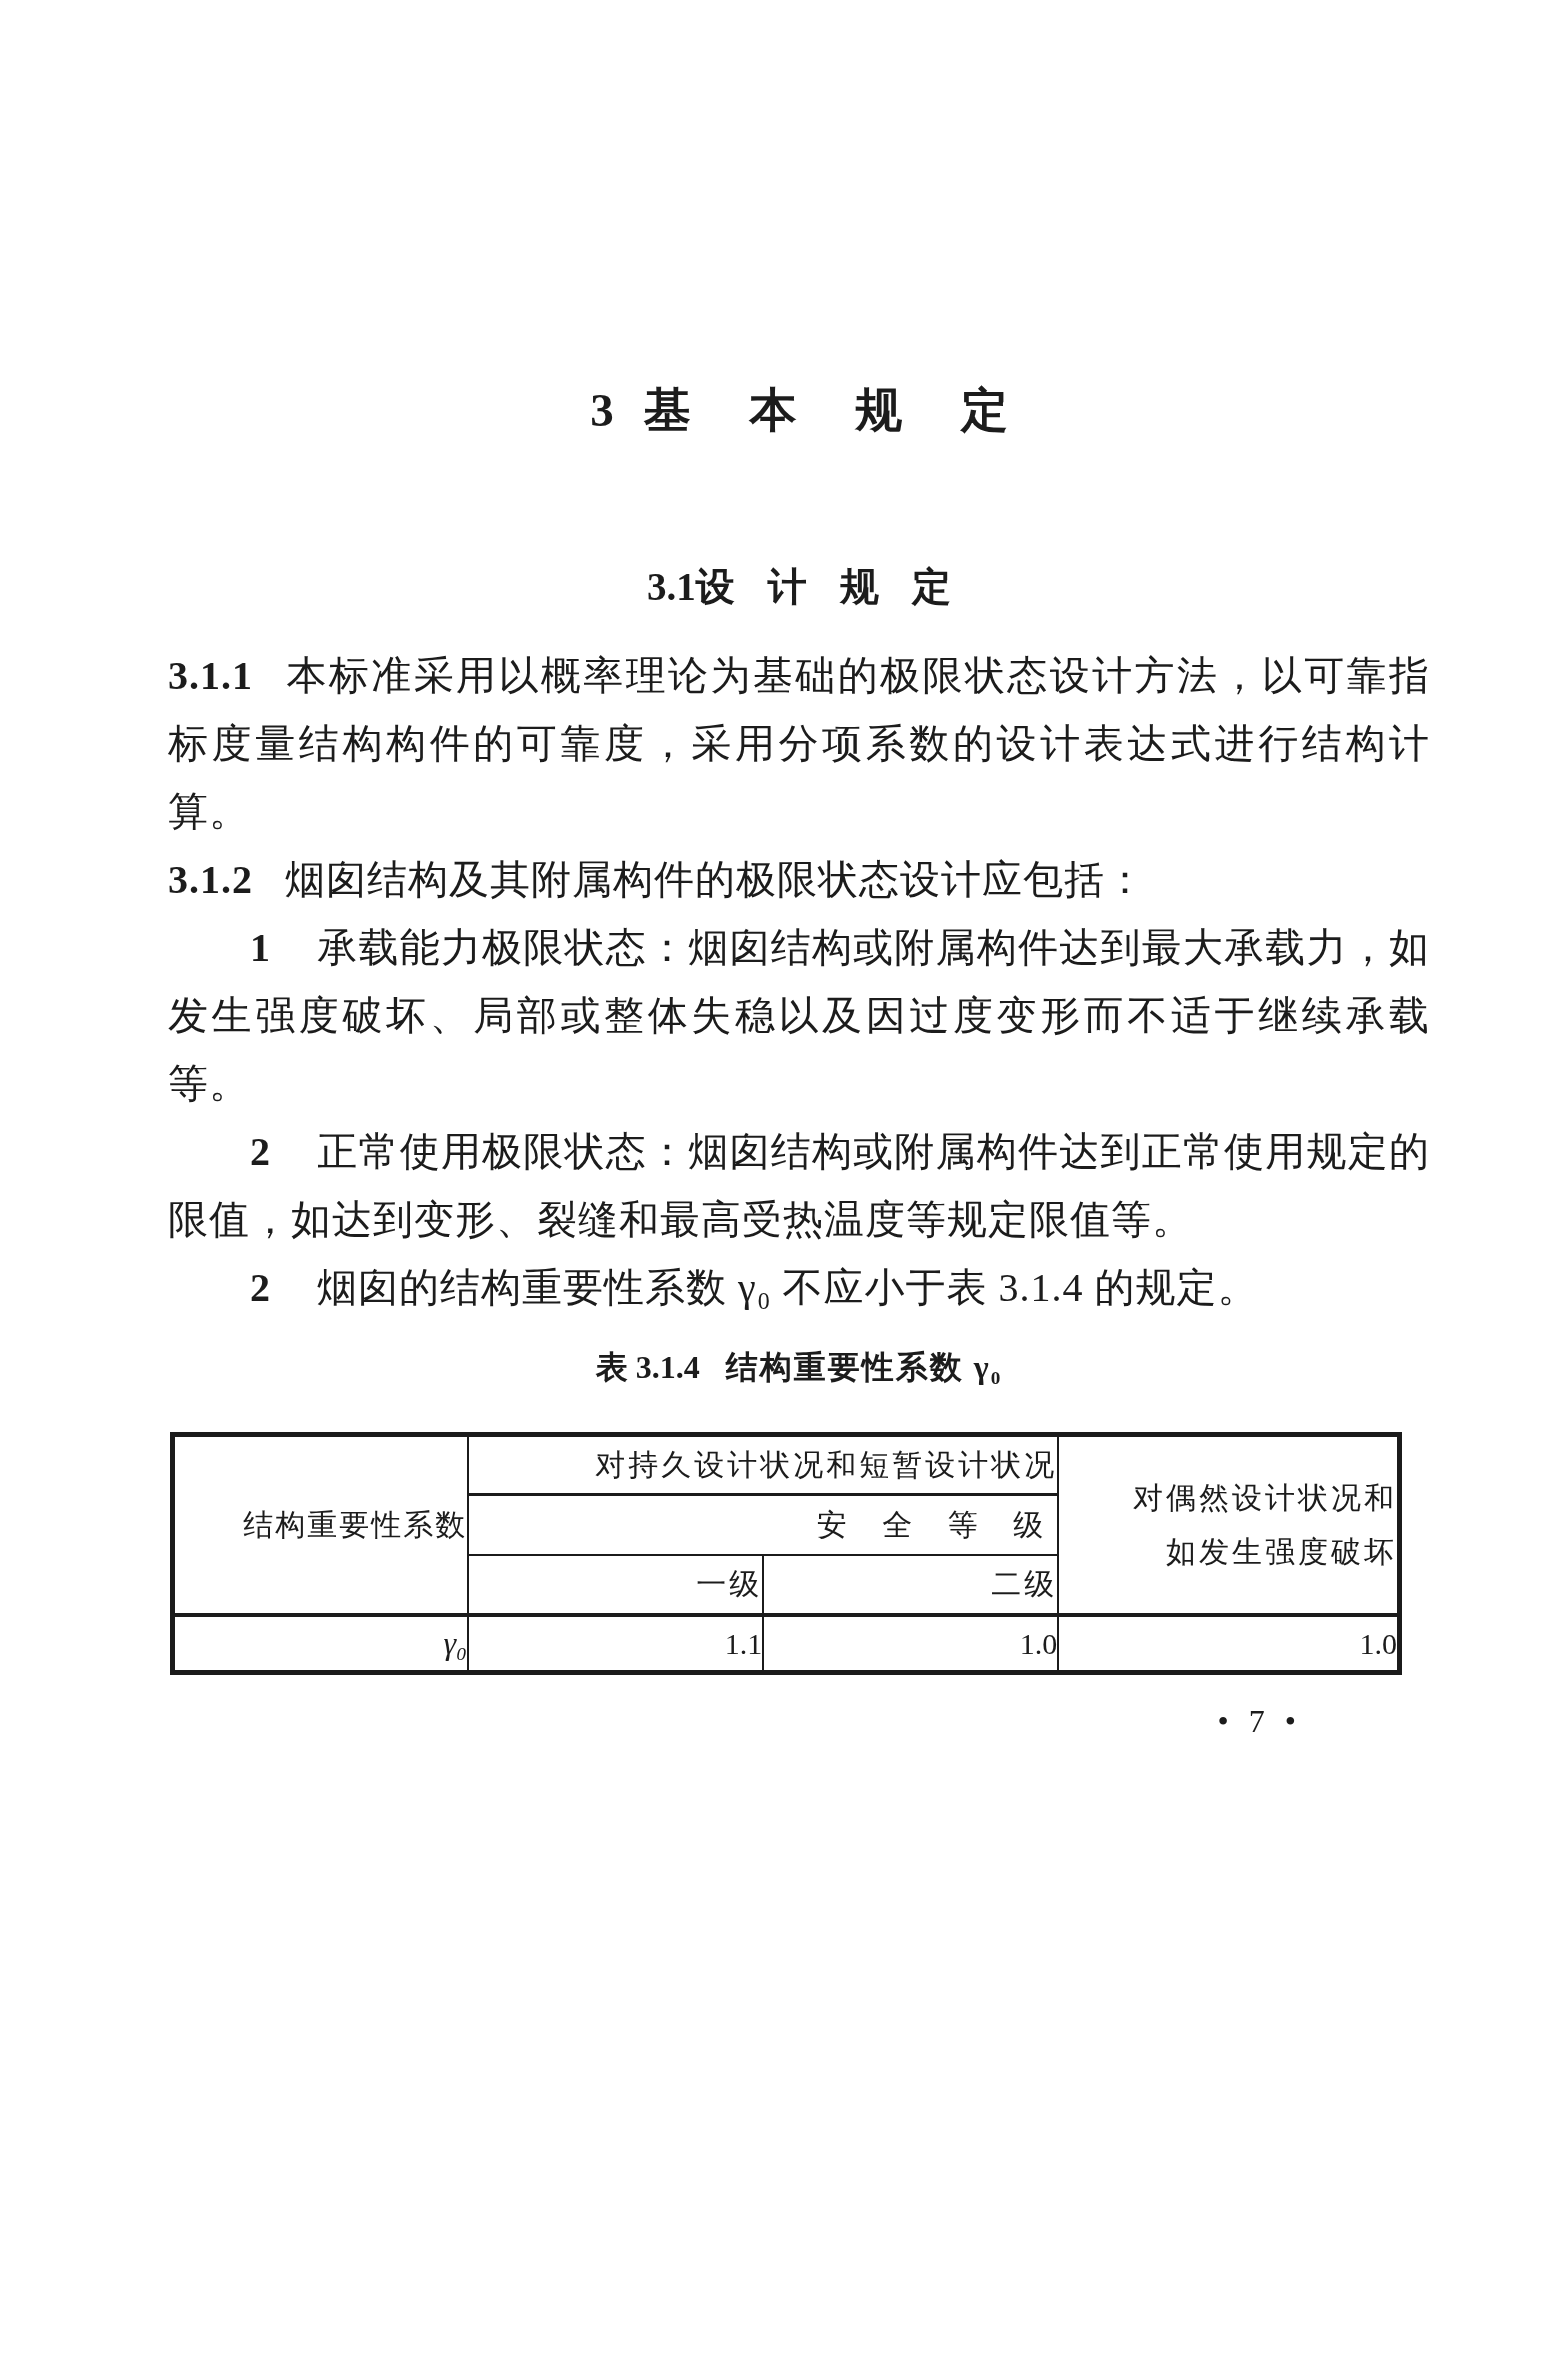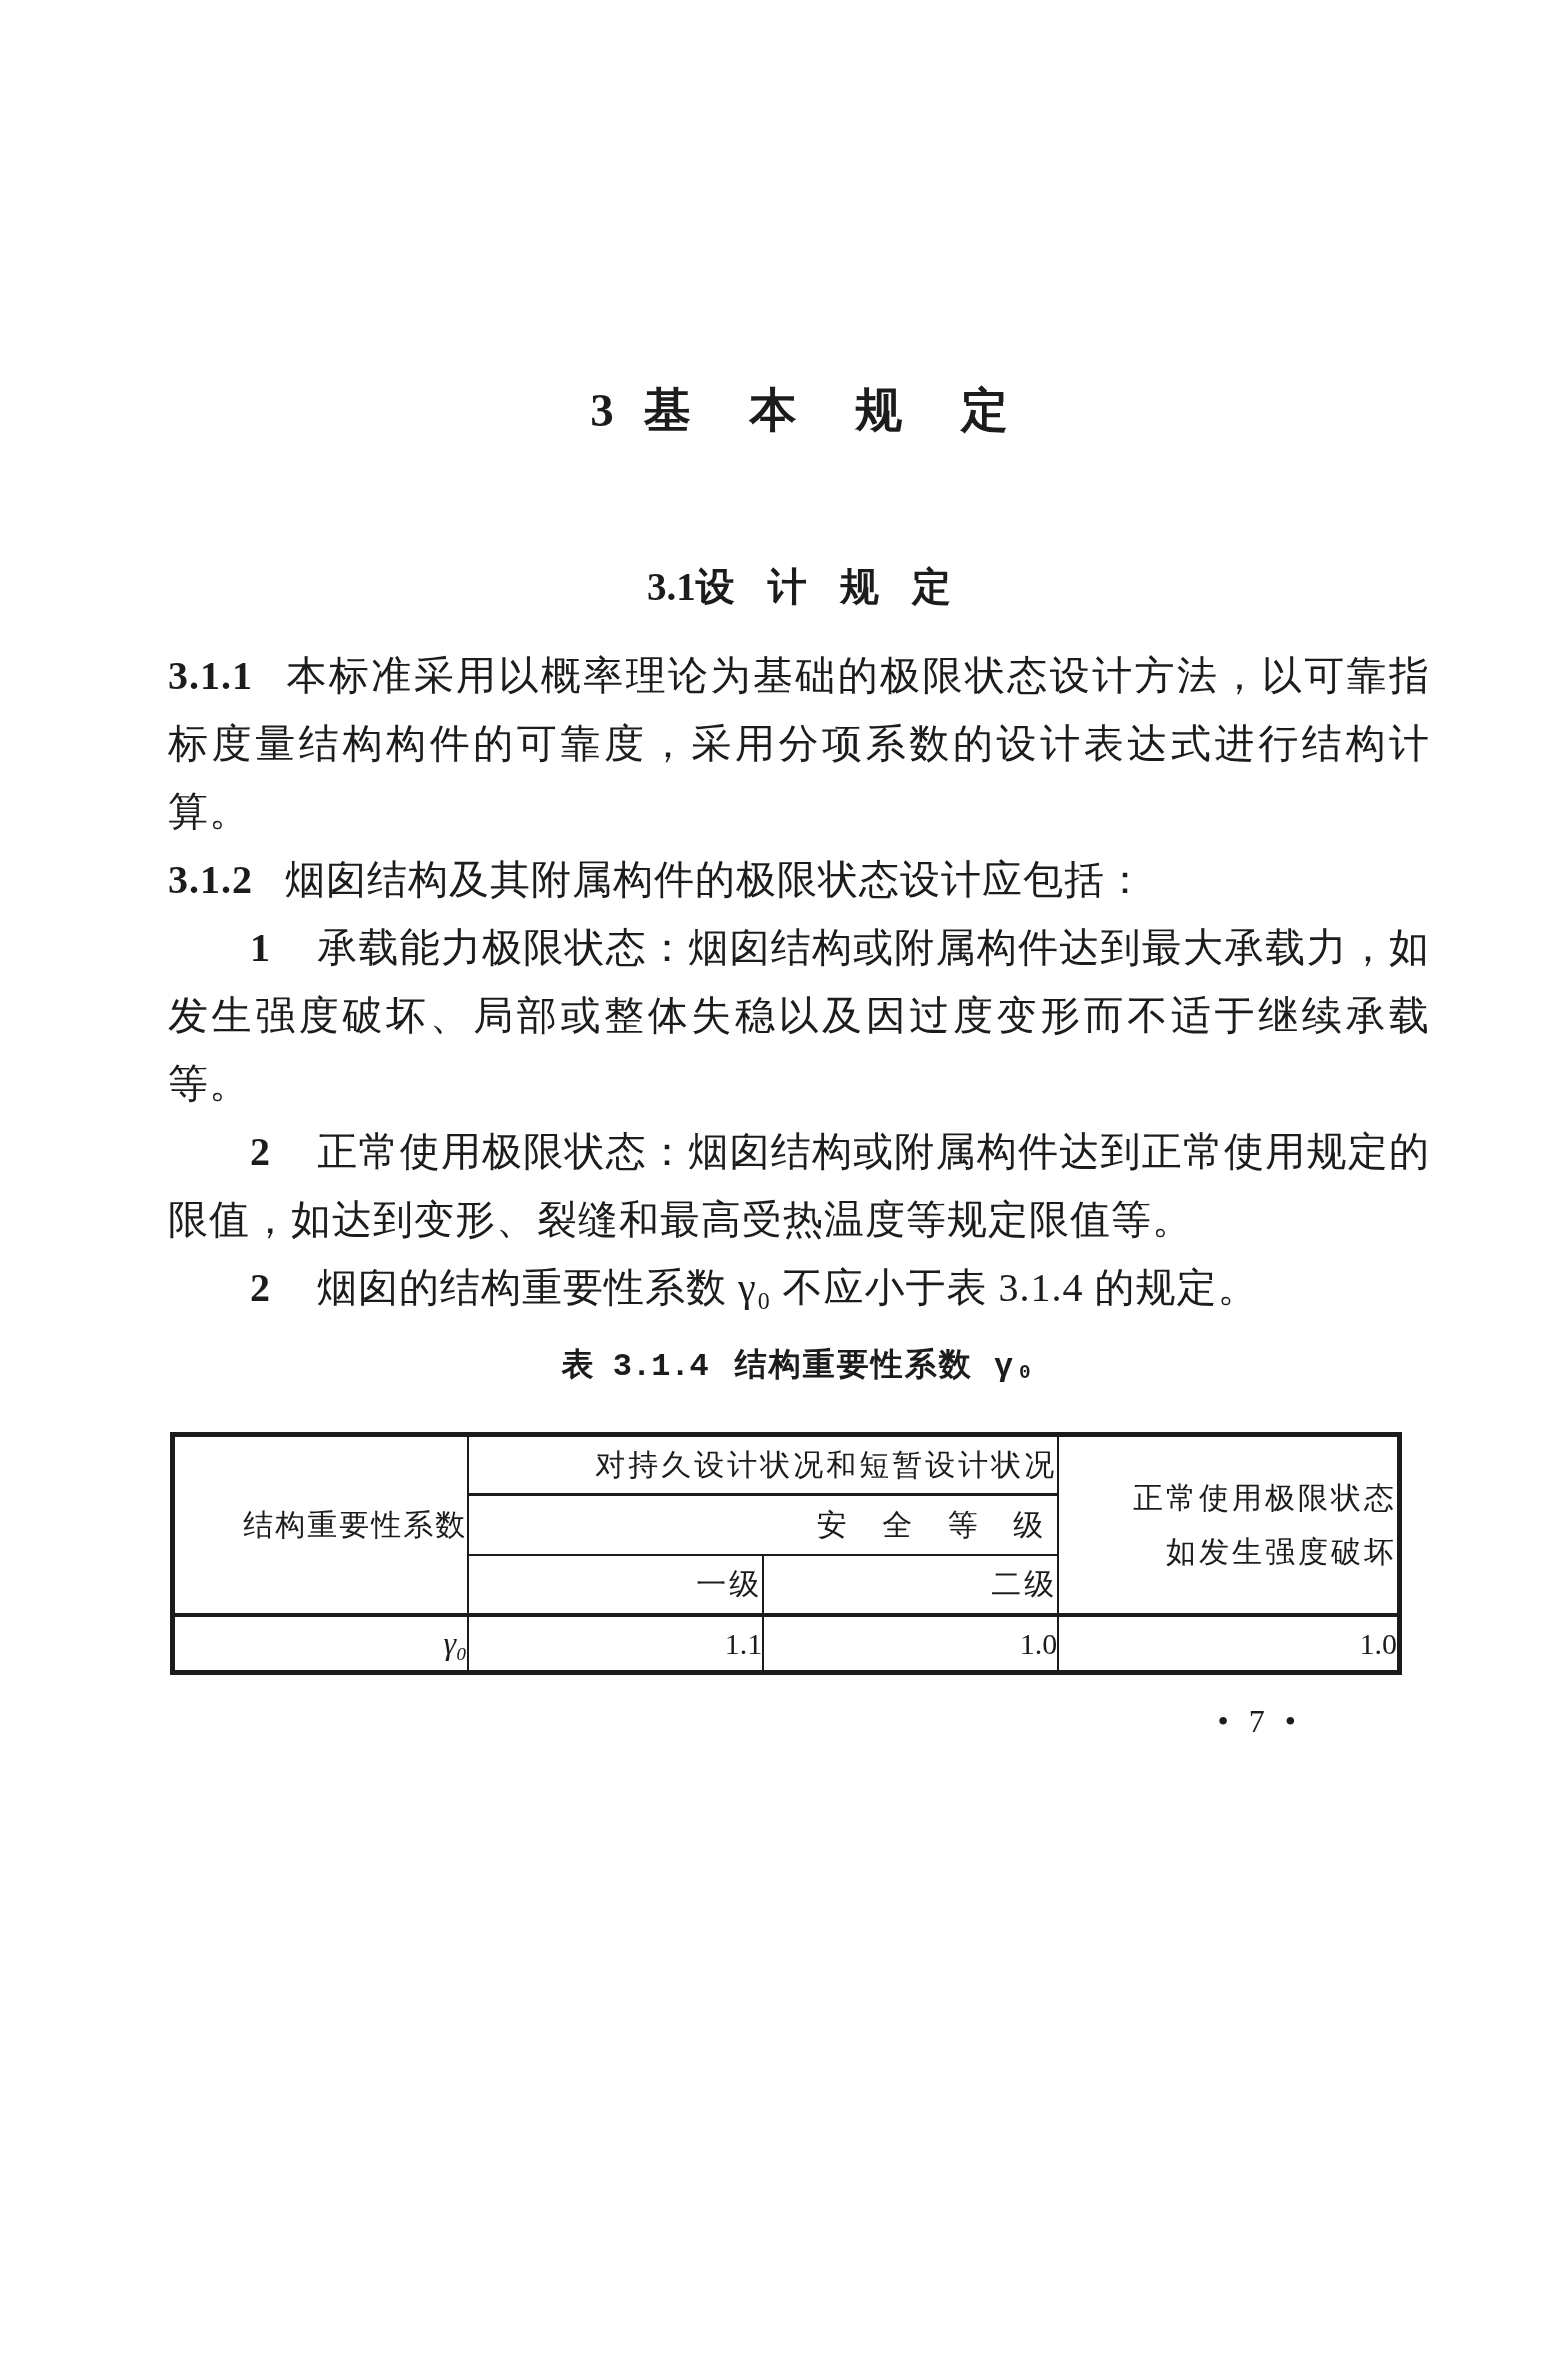--- a/index.html
+++ b/index.html
@@ -36,21 +36,21 @@
     font-size:40px;line-height:68px;letter-spacing:1px;
     text-align:justify;
   }
   p.para .label{font-weight:bold;margin-right:32px;}
   p.para.item{text-indent:82px;}
   p.para.item .label{margin-right:46px;}
   
   .tcaption{
     margin-top:26px;
     text-align:center;
-    font-family:Liberation Mono, monospace;
+    font-family:Liberation Serif, serif;
     font-weight:bold;
     font-size:32px;line-height:1.2;
   }
   .tcaption .cap-title{margin-left:26px;letter-spacing:2px;}
   table.gamma{
     width:1232px;
     margin:46px 0 0 2px;
     border-collapse:collapse;
     table-layout:fixed;
     border:5px solid #1b1b1b;
@@ -123,21 +123,21 @@
         <col style="width:24.1%">
         <col style="width:24.05%">
         <col style="width:24.05%">
         <col style="width:27.8%">
       </colgroup>
       <tbody>
         <tr class="hr1">
           <td rowspan="3" class="cell-rowlabel">结构重要性系数</td>
           <td colspan="2" class="cell-persistent">对持久设计状况和短暂设计状况</td>
           <td rowspan="3" class="cell-accidental">
-            <span>正常使用极限状态</span><br>
+            <span>对偶然设计状况和</span><br>
             <span>如发生强度破坏</span>
           </td>
         </tr>
         <tr>
           <td colspan="2" class="cell-safety">安 全 等 级</td>
         </tr>
         <tr>
           <td class="cell-grade">一级</td>
           <td class="cell-grade">二级</td>
         </tr>

